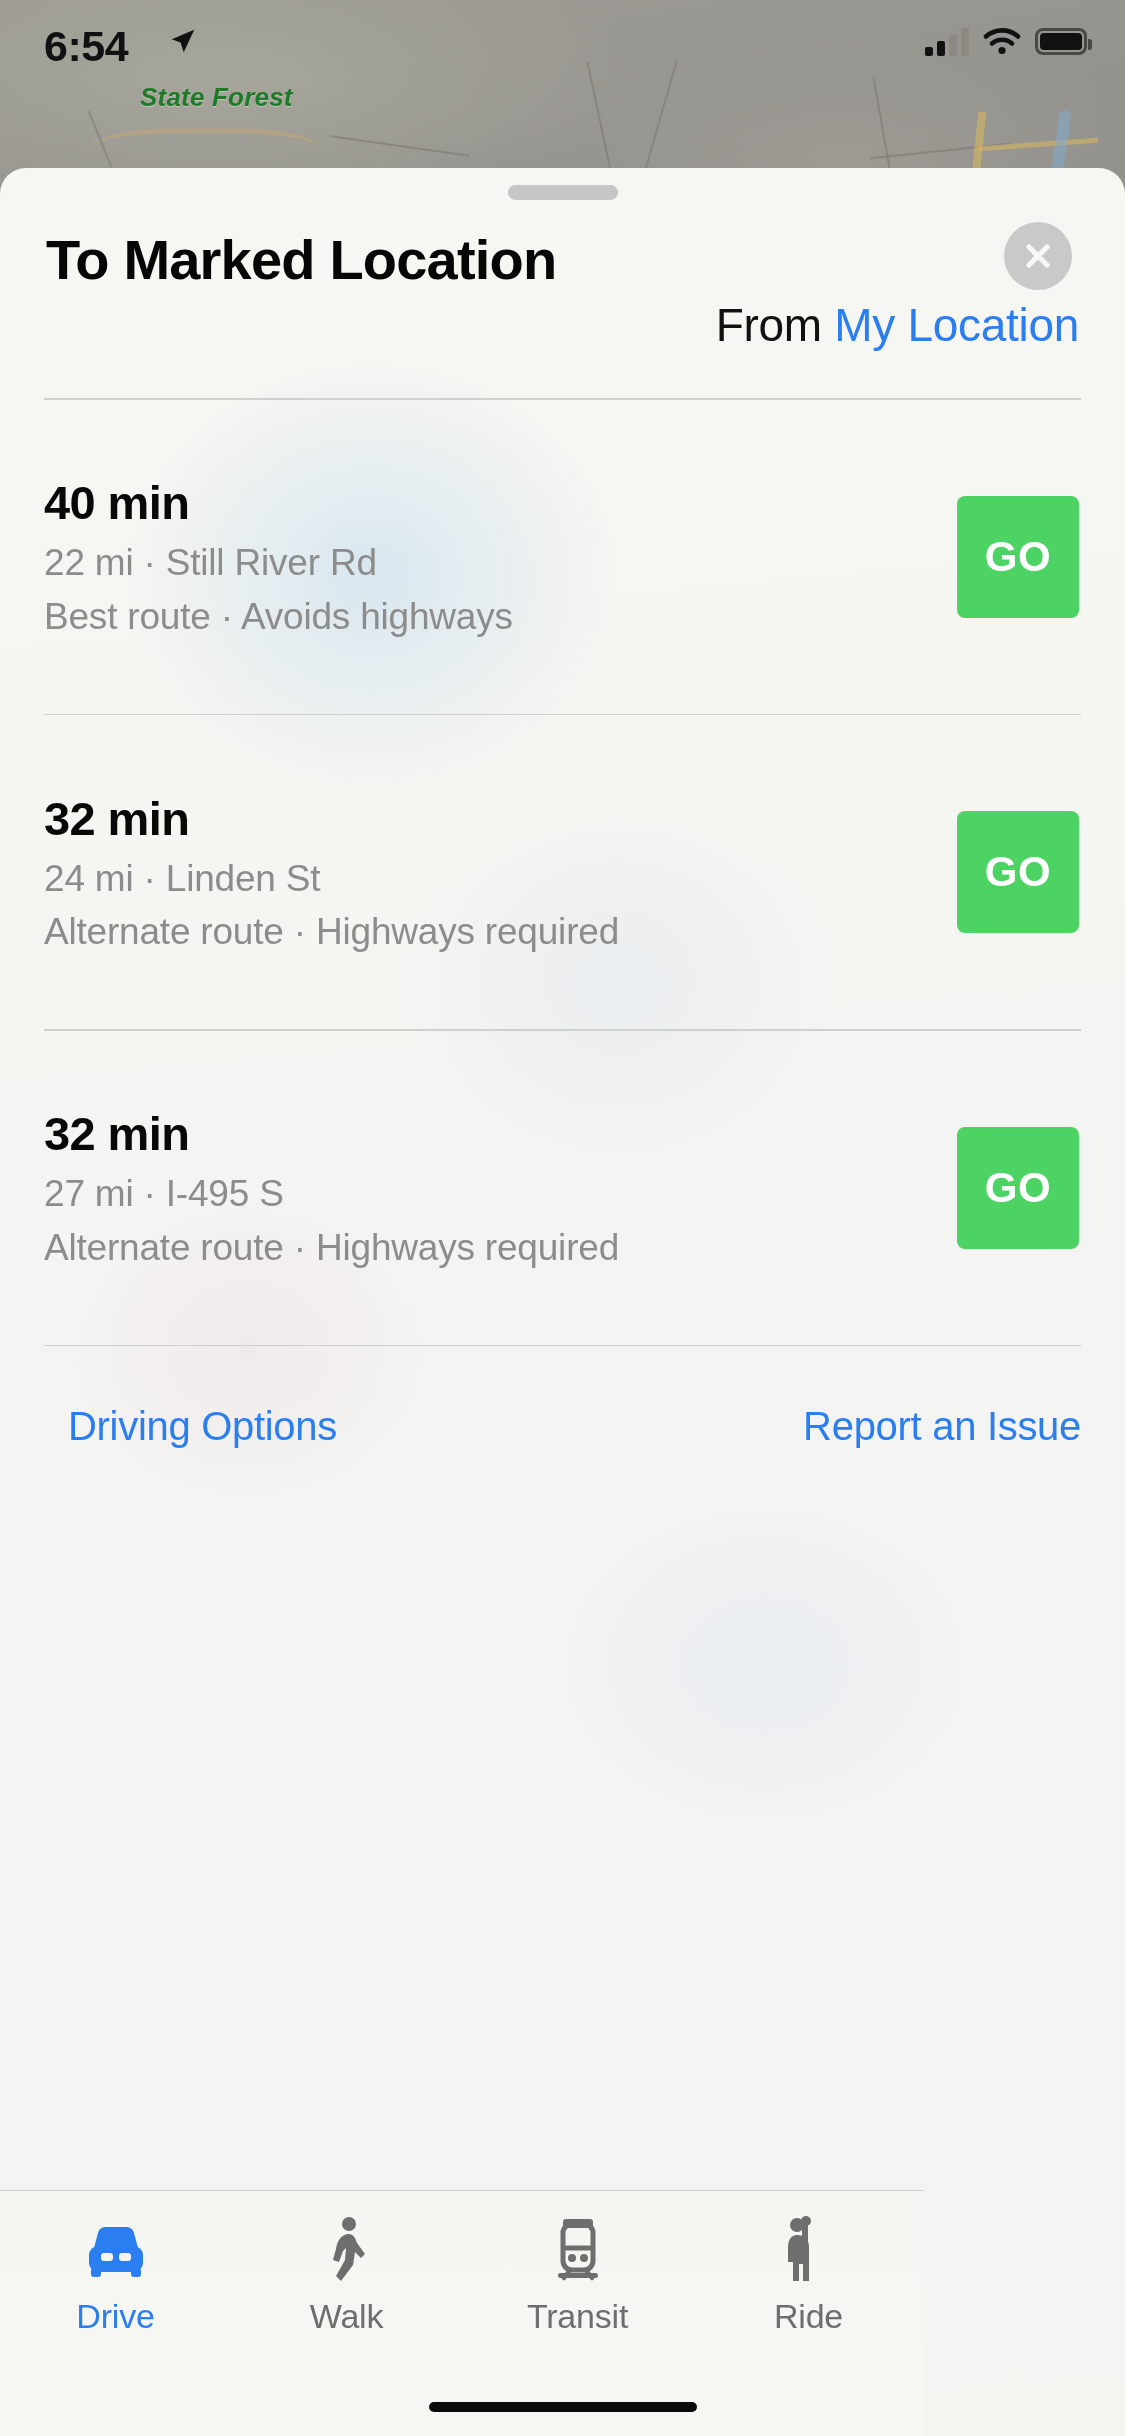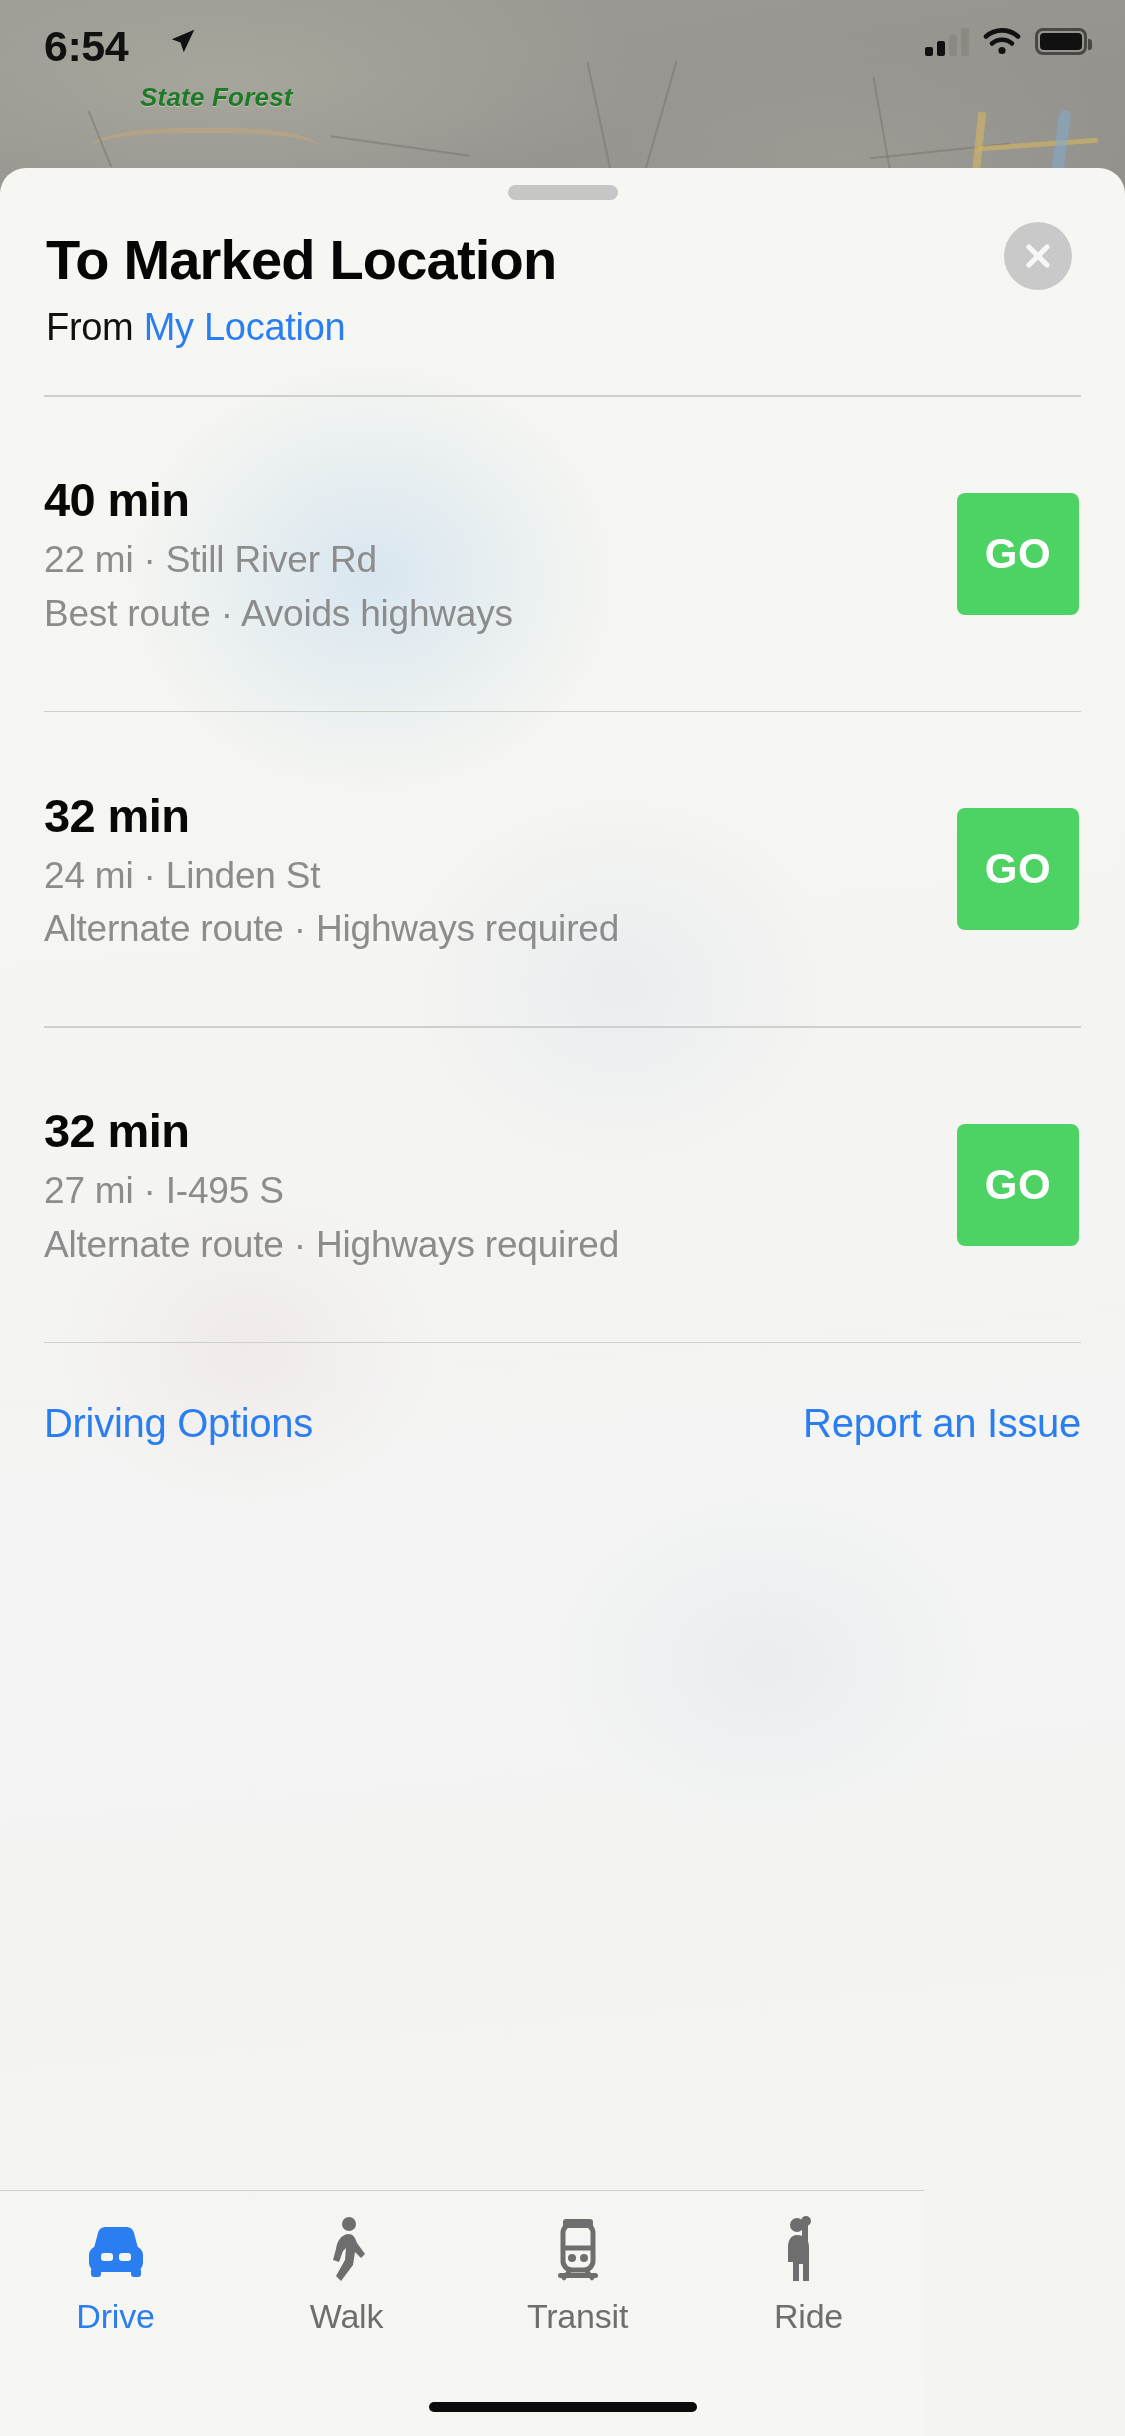--- a/index.html
+++ b/index.html
@@ -111,22 +111,22 @@
     background:#c6c6c6;
     z-index:3;
   }
 
   #sheet-header { padding:62px 46px 0 46px; }
   #sheet-title {
     font-size:56px; font-weight:bold; color:#060606;
     letter-spacing:-.8px; line-height:1.06;
   }
   #sheet-subtitle {
-    margin-top:17px;
-    font-size:38px; color:#111; letter-spacing:-.3px;
+    margin-top:9px;
+    font-size:46px; color:#111; letter-spacing:-.3px;text-align:right;
   }
   #sheet-subtitle .lnk { color:#2b7ef0; }
 
   #close-button {
     position:absolute; right:53px; top:54px;
     width:68px; height:68px; border-radius:50%;
     background:#c9c9ca;
     display:flex; align-items:center; justify-content:center;
     z-index:5;
   }
@@ -163,21 +163,21 @@
     flex:0 0 auto;
     margin-right:2px;
   }
   .go-button span {
     color:#fff; font-size:42px; font-weight:bold; letter-spacing:.6px;
   }
 
   
   #links-row {
     display:flex; align-items:flex-start; justify-content:space-between;
-    padding:58px 44px 0 44px;
+    padding:58px 44px 0 68px;
   }
   .sheet-link {
     font-size:40px; color:#2b7ef0; letter-spacing:-.3px;
   }
 
   
   #tab-bar {
     position:absolute; left:0; bottom:0;
     width:924px; height:246px;
     border-top:1.5px solid #cfcfcc;

